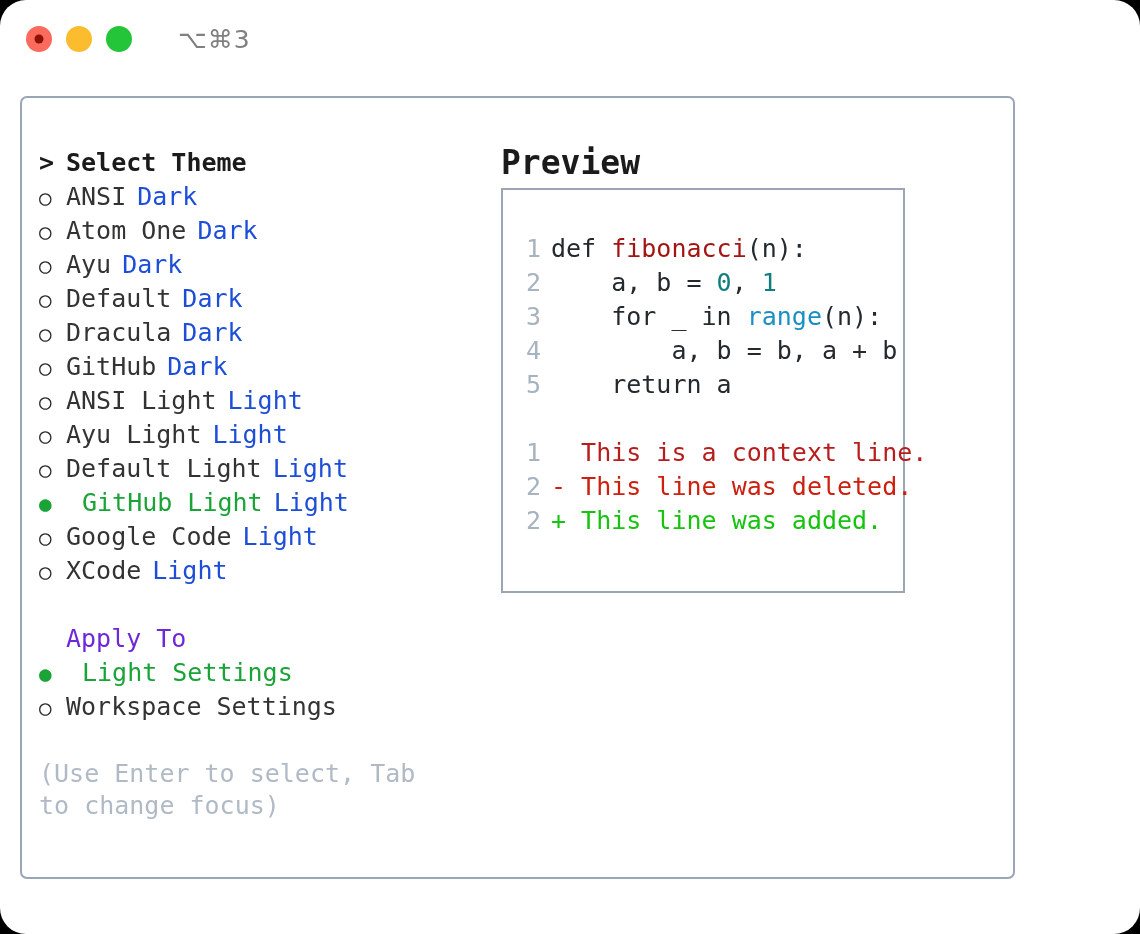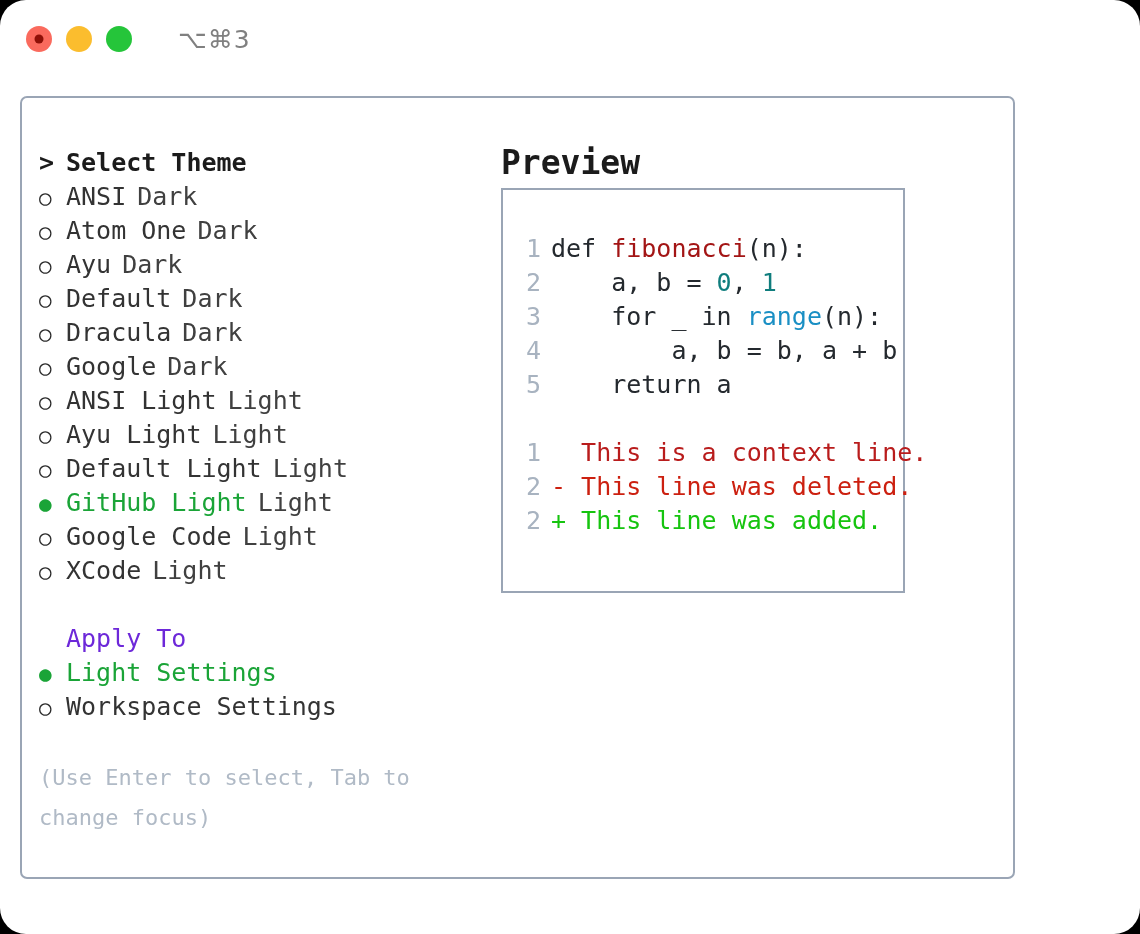--- a/index.html
+++ b/index.html
@@ -115,39 +115,39 @@
   }
   .row .bullet {
     width: 27px;
     flex: none;
     font-size: 21px;
     color: #2b2b2b;
     line-height: 34px;
   }
   .row.selected .bullet { color: #1aa437; }
   .row .name { color: #333333; }
-  .row.selected .name { color: #1aa437; }
+  .row.selected .name { color: #1aa437; margin-left: 16px; }
   .row .variant {
-    color: #404040;
+    color: #1d4ed8;
     margin-left: 11px;
   }
   .section-label {
     display: flex;
     align-items: baseline;
     height: 34px;
     line-height: 34px;
     font-size: 25px;
     color: #6d28d9;
   }
   .section-label .marker { width: 27px; flex: none; }
   .spacer-row { height: 34px; }
   .hint {
-    font-size: 22px;
+    font-size: 25px;
     color: #b0bac6;
-    line-height: 40px;
+    line-height: 32px;
     width: 400px;
     margin-top: 34px;
   }
 
   
   .right-col {
     flex: 1;
     padding: 48px 0 0 14px;
     box-sizing: border-box;
   }
@@ -237,21 +237,21 @@
               <span class="name">Default</span>
               <span class="variant">Dark</span>
             </div>
             <div class="row">
               <span class="bullet">○</span>
               <span class="name">Dracula</span>
               <span class="variant">Dark</span>
             </div>
             <div class="row">
               <span class="bullet">○</span>
-              <span class="name">Google</span>
+              <span class="name">GitHub</span>
               <span class="variant">Dark</span>
             </div>
             <div class="row">
               <span class="bullet">○</span>
               <span class="name">ANSI Light</span>
               <span class="variant">Light</span>
             </div>
             <div class="row">
               <span class="bullet">○</span>
               <span class="name">Ayu Light</span>

